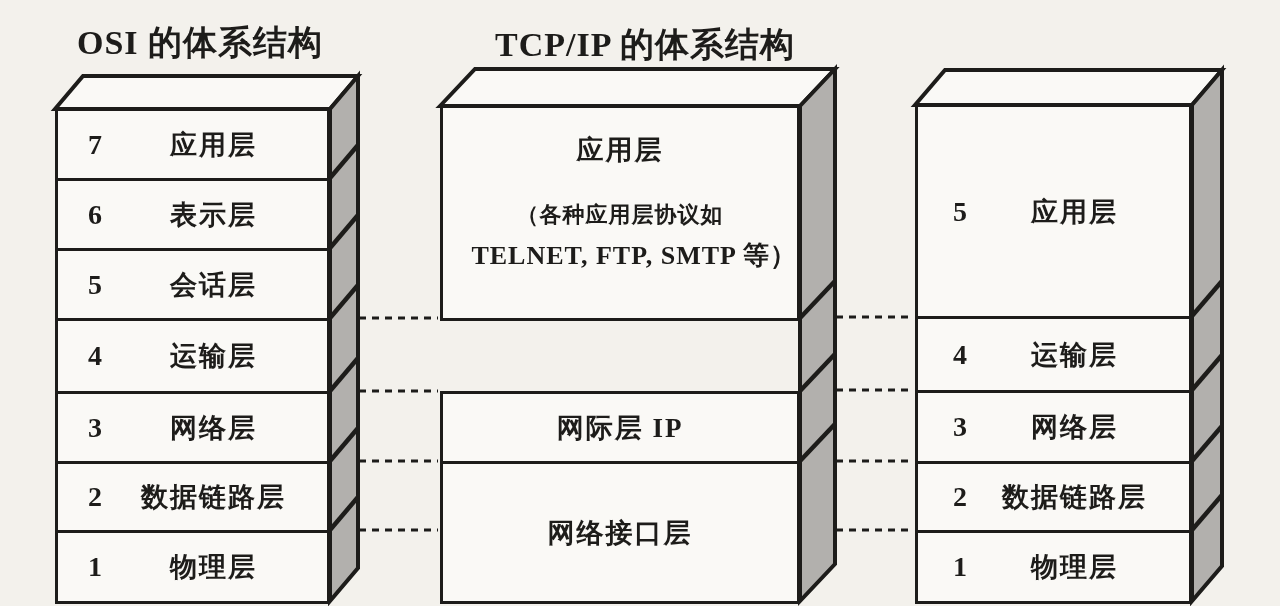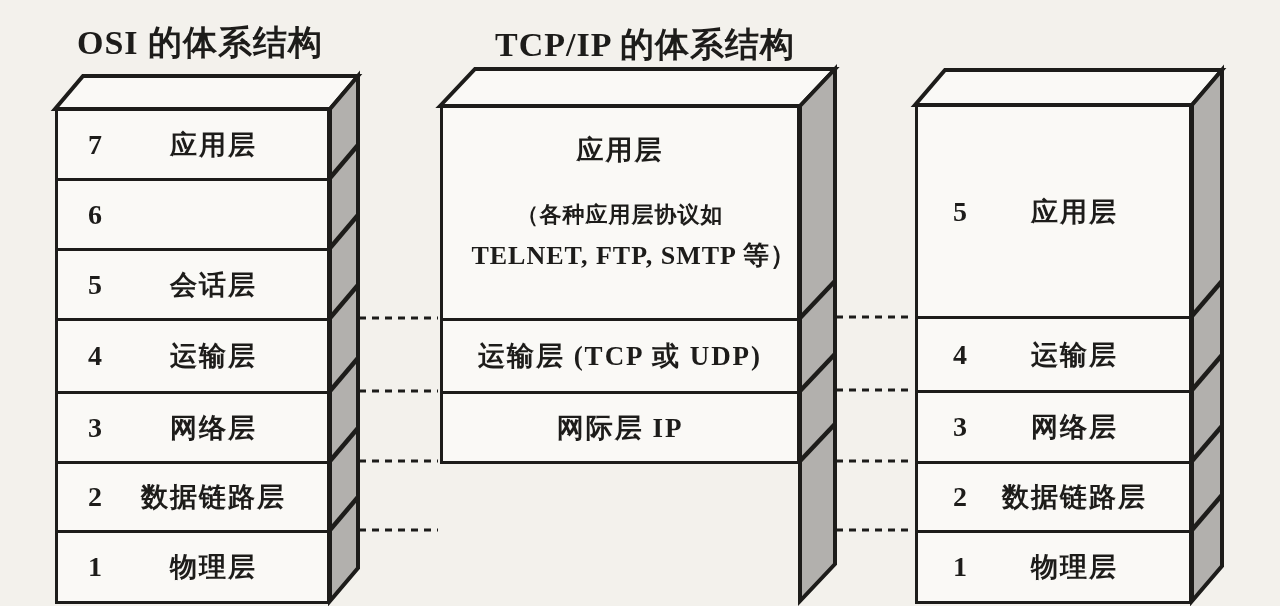--- a/index.html
+++ b/index.html
@@ -112,20 +112,21 @@
   <div class="title" style="left:40px;top:20px;width:320px;">OSI 的体系结构</div>
   <div class="title" style="left:460px;top:22px;width:370px;">TCP/IP 的体系结构</div>
 
   <div class="stack" style="left:55px;width:275px;">
     <div class="row" style="top:108px;height:73px;left:0;width:275px;">
       <span class="num">7</span>
       <span class="lbl">应用层</span>
     </div>
     <div class="row" style="top:178px;height:73px;left:0;width:275px;">
       <span class="num">6</span>
+      <span class="lbl">表示层</span>
     </div>
     <div class="row" style="top:248px;height:73px;left:0;width:275px;">
       <span class="num">5</span>
       <span class="lbl">会话层</span>
     </div>
     <div class="row" style="top:318px;height:76px;left:0;width:275px;">
       <span class="num">4</span>
       <span class="lbl">运输层</span>
     </div>
     <div class="row" style="top:391px;height:73px;left:0;width:275px;">
@@ -141,25 +142,25 @@
       <span class="lbl">物理层</span>
     </div>
   </div>
 
   <div class="stack" style="left:440px;width:360px;">
     <div class="row app-tcpip" style="top:105px;height:216px;left:0;width:360px;">
       <div class="lbl-top">应用层</div>
       <div class="sub1">（各种应用层协议如</div>
       <div class="sub2">TELNET, FTP, SMTP 等）</div>
     </div>
-    <div class="row center-only" style="top:318px;height:76px;left:0;width:360px;">
-      <span class="lbl">运输层 (TCP 或 UDP)</span>
-    </div>
     <div class="row center-only" style="top:391px;height:73px;left:0;width:360px;">
       <span class="lbl">网际层 IP</span>
+    </div>
+    <div class="row center-only" style="top:461px;height:143px;left:0;width:360px;">
+      <span class="lbl">网络接口层</span>
     </div>
   </div>
 
   <div class="stack" style="left:915px;width:277px;">
     <div class="row" style="top:104px;height:215px;left:0;width:277px;">
       <span class="num" style="left:35px;">5</span>
       <span class="lbl">应用层</span>
     </div>
     <div class="row" style="top:316px;height:77px;left:0;width:277px;">
       <span class="num" style="left:35px;">4</span>

